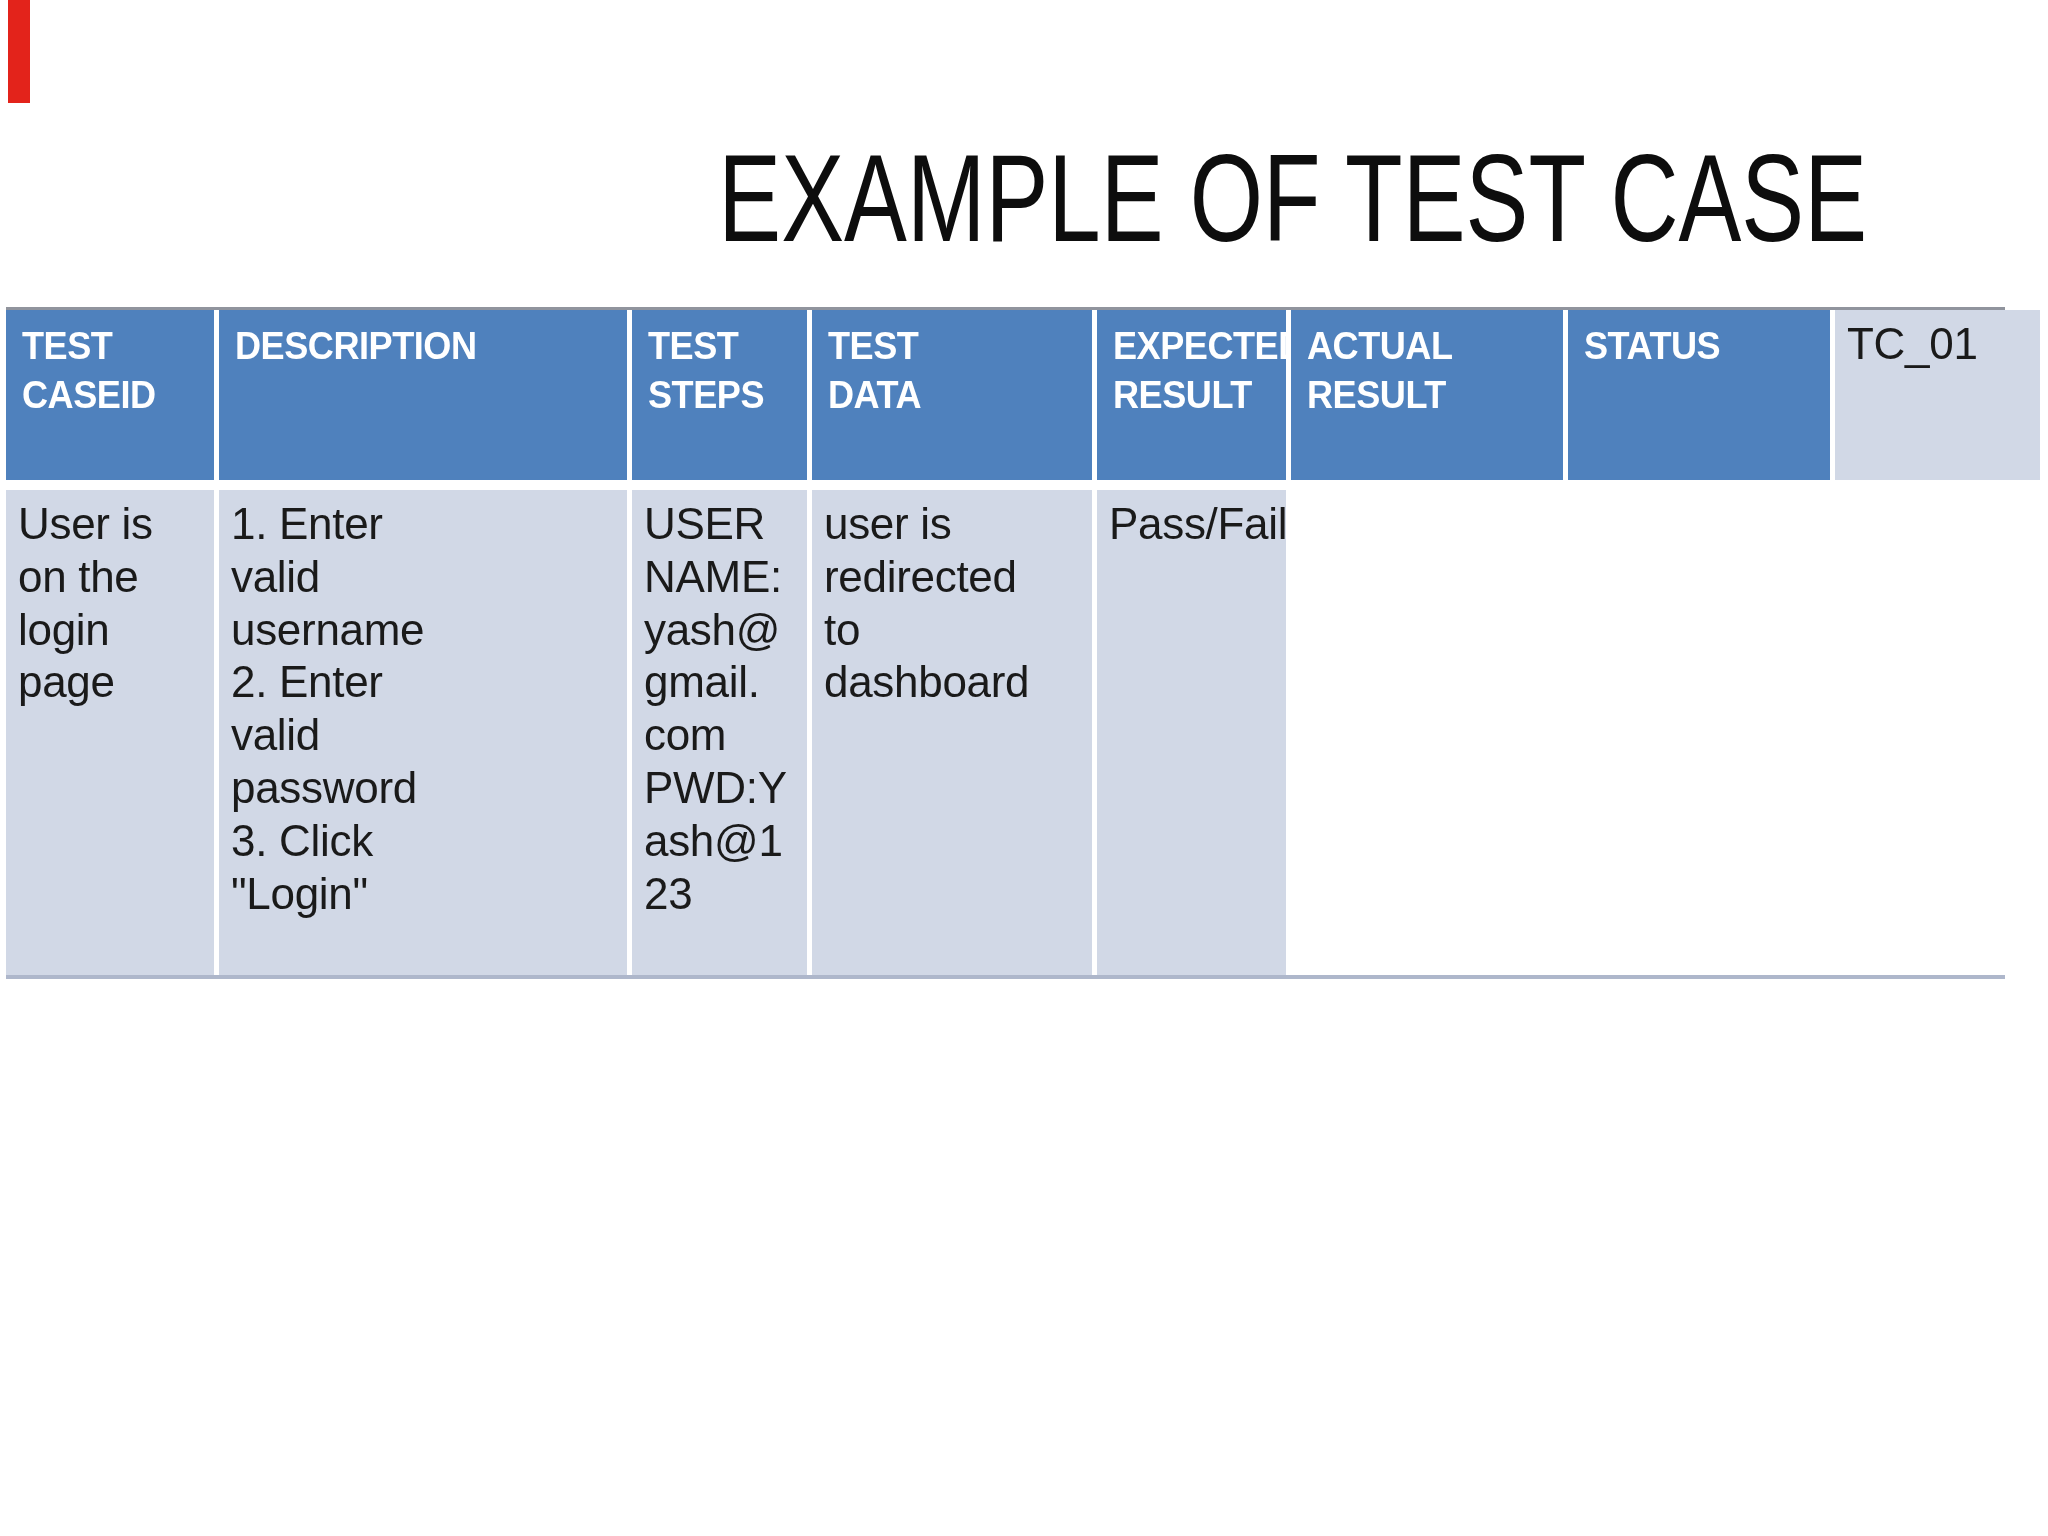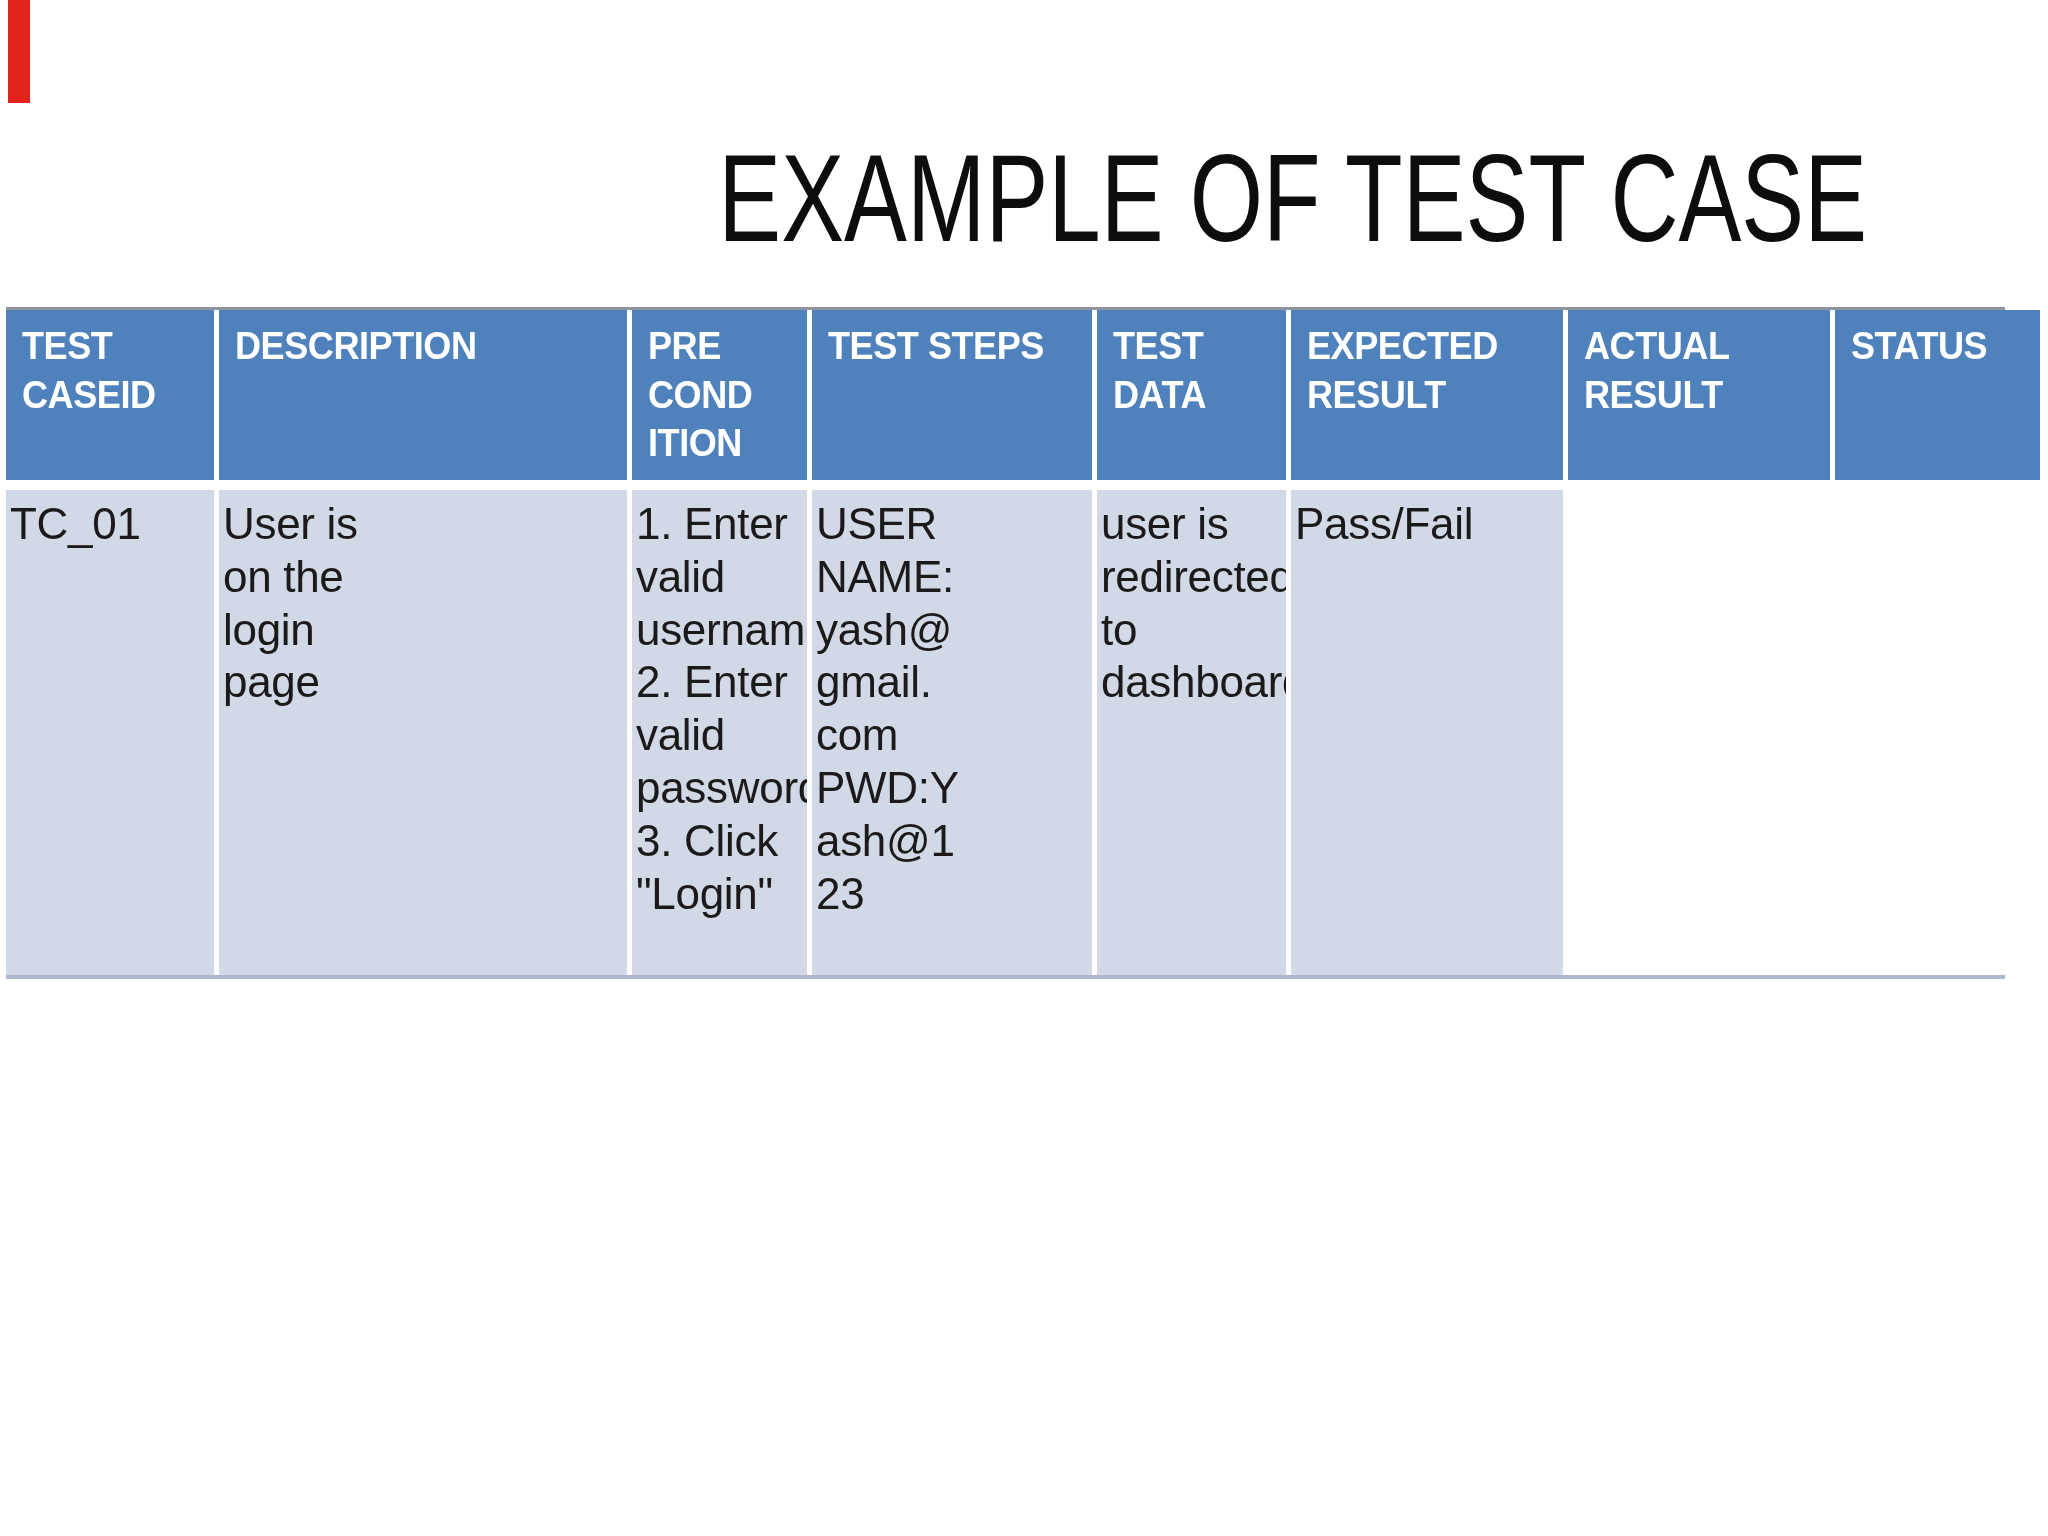--- a/index.html
+++ b/index.html
@@ -50,44 +50,41 @@
     letter-spacing:-0.5px;
   }
   .th .squeeze{
     display:inline-block;transform:scaleX(0.95);transform-origin:0 0;
     white-space:pre-line;
   }
   .td{
     background:var(--body-bg,#d1d8e6);
     color:var(--body-text,#1a1a1a);
     font-weight:400;font-size:44px;line-height:1.2;
-    padding:8px 4px;
+    padding:8px 12px;
     white-space:pre-line;
     overflow:hidden;
     letter-spacing:-0.3px;
   }
 </style>
 </head>
 <body>
 
 <div class="slide">
 
   <div class="red-marker"></div>
 
   <div class="title-wrap">
     <span class="squeeze">EXAMPLE OF TEST CASE</span>
   </div>
 
   <div class="tc-table" id="tc-table">
       <div class="th"><span class="squeeze">TEST
 CASEID</span></div>
       <div class="th"><span class="squeeze">DESCRIPTION</span></div>
-      <div class="th"><span class="squeeze">PRE
-COND
-ITION</span></div>
       <div class="th"><span class="squeeze">TEST STEPS</span></div>
       <div class="th"><span class="squeeze">TEST
 DATA</span></div>
       <div class="th"><span class="squeeze">EXPECTED
 RESULT</span></div>
       <div class="th"><span class="squeeze">ACTUAL
 RESULT</span></div>
       <div class="th"><span class="squeeze">STATUS</span></div>
       <div class="td">TC_01</div>
       <div class="td">User is

